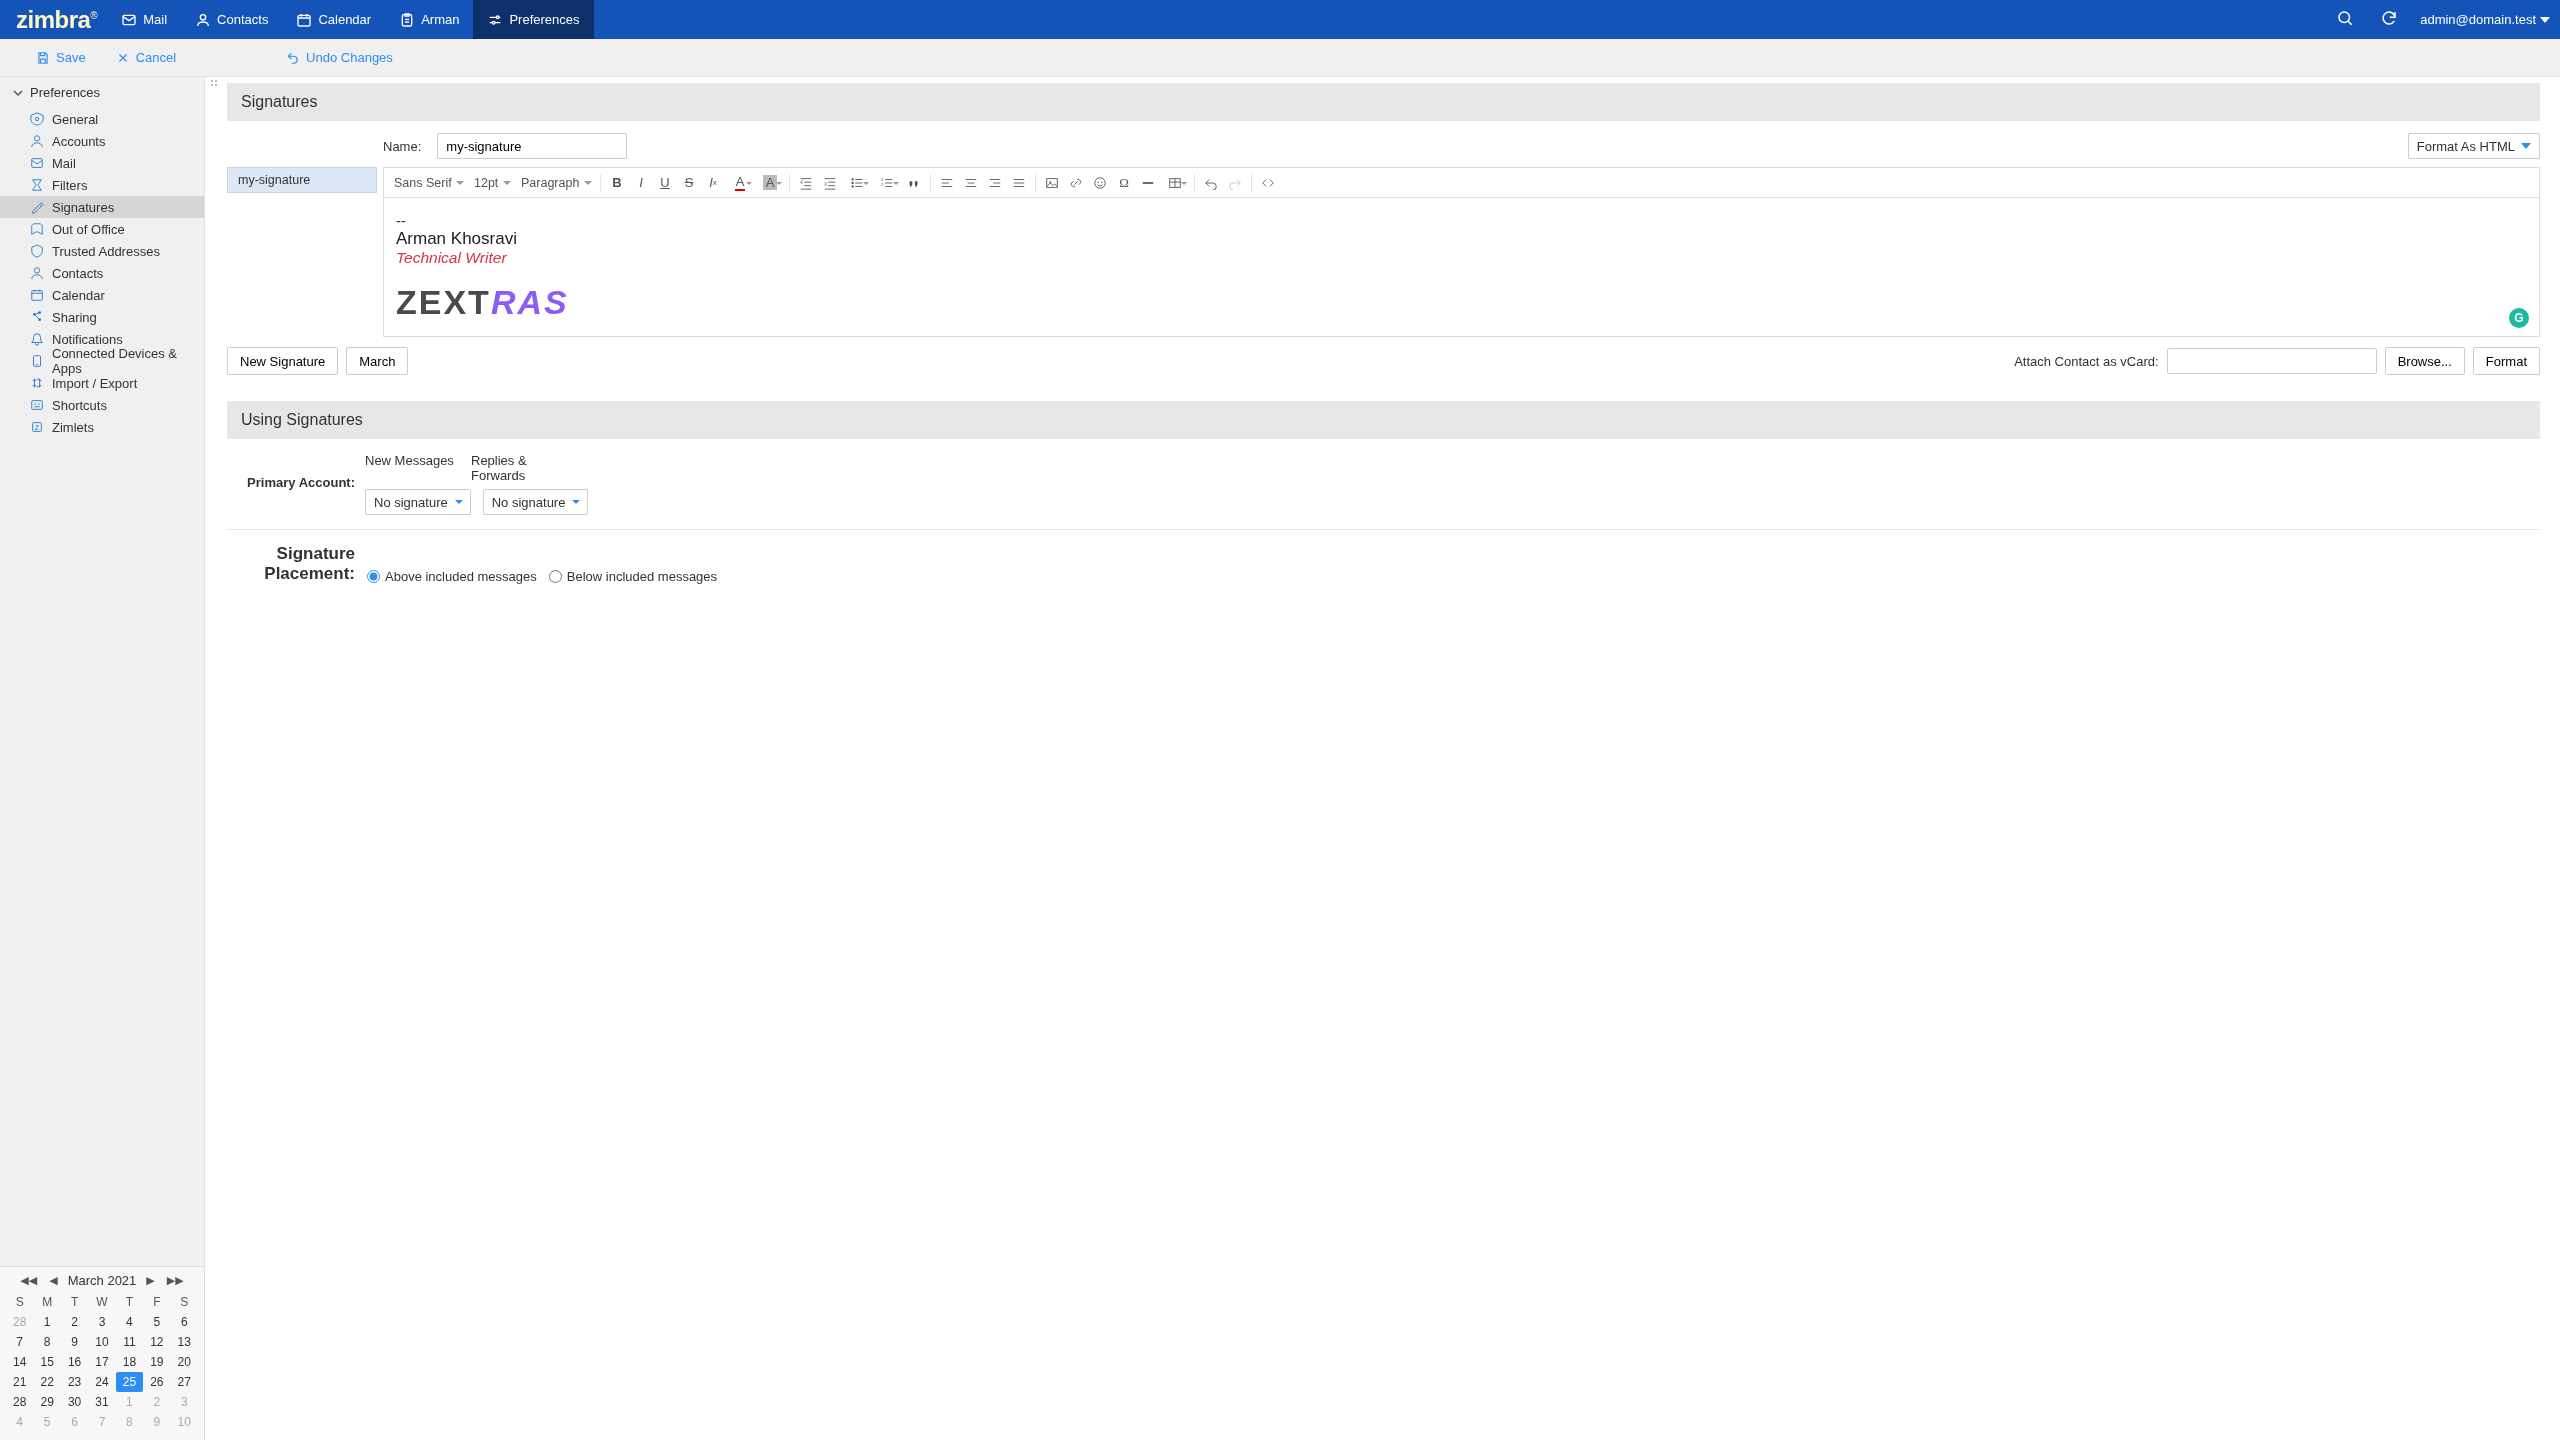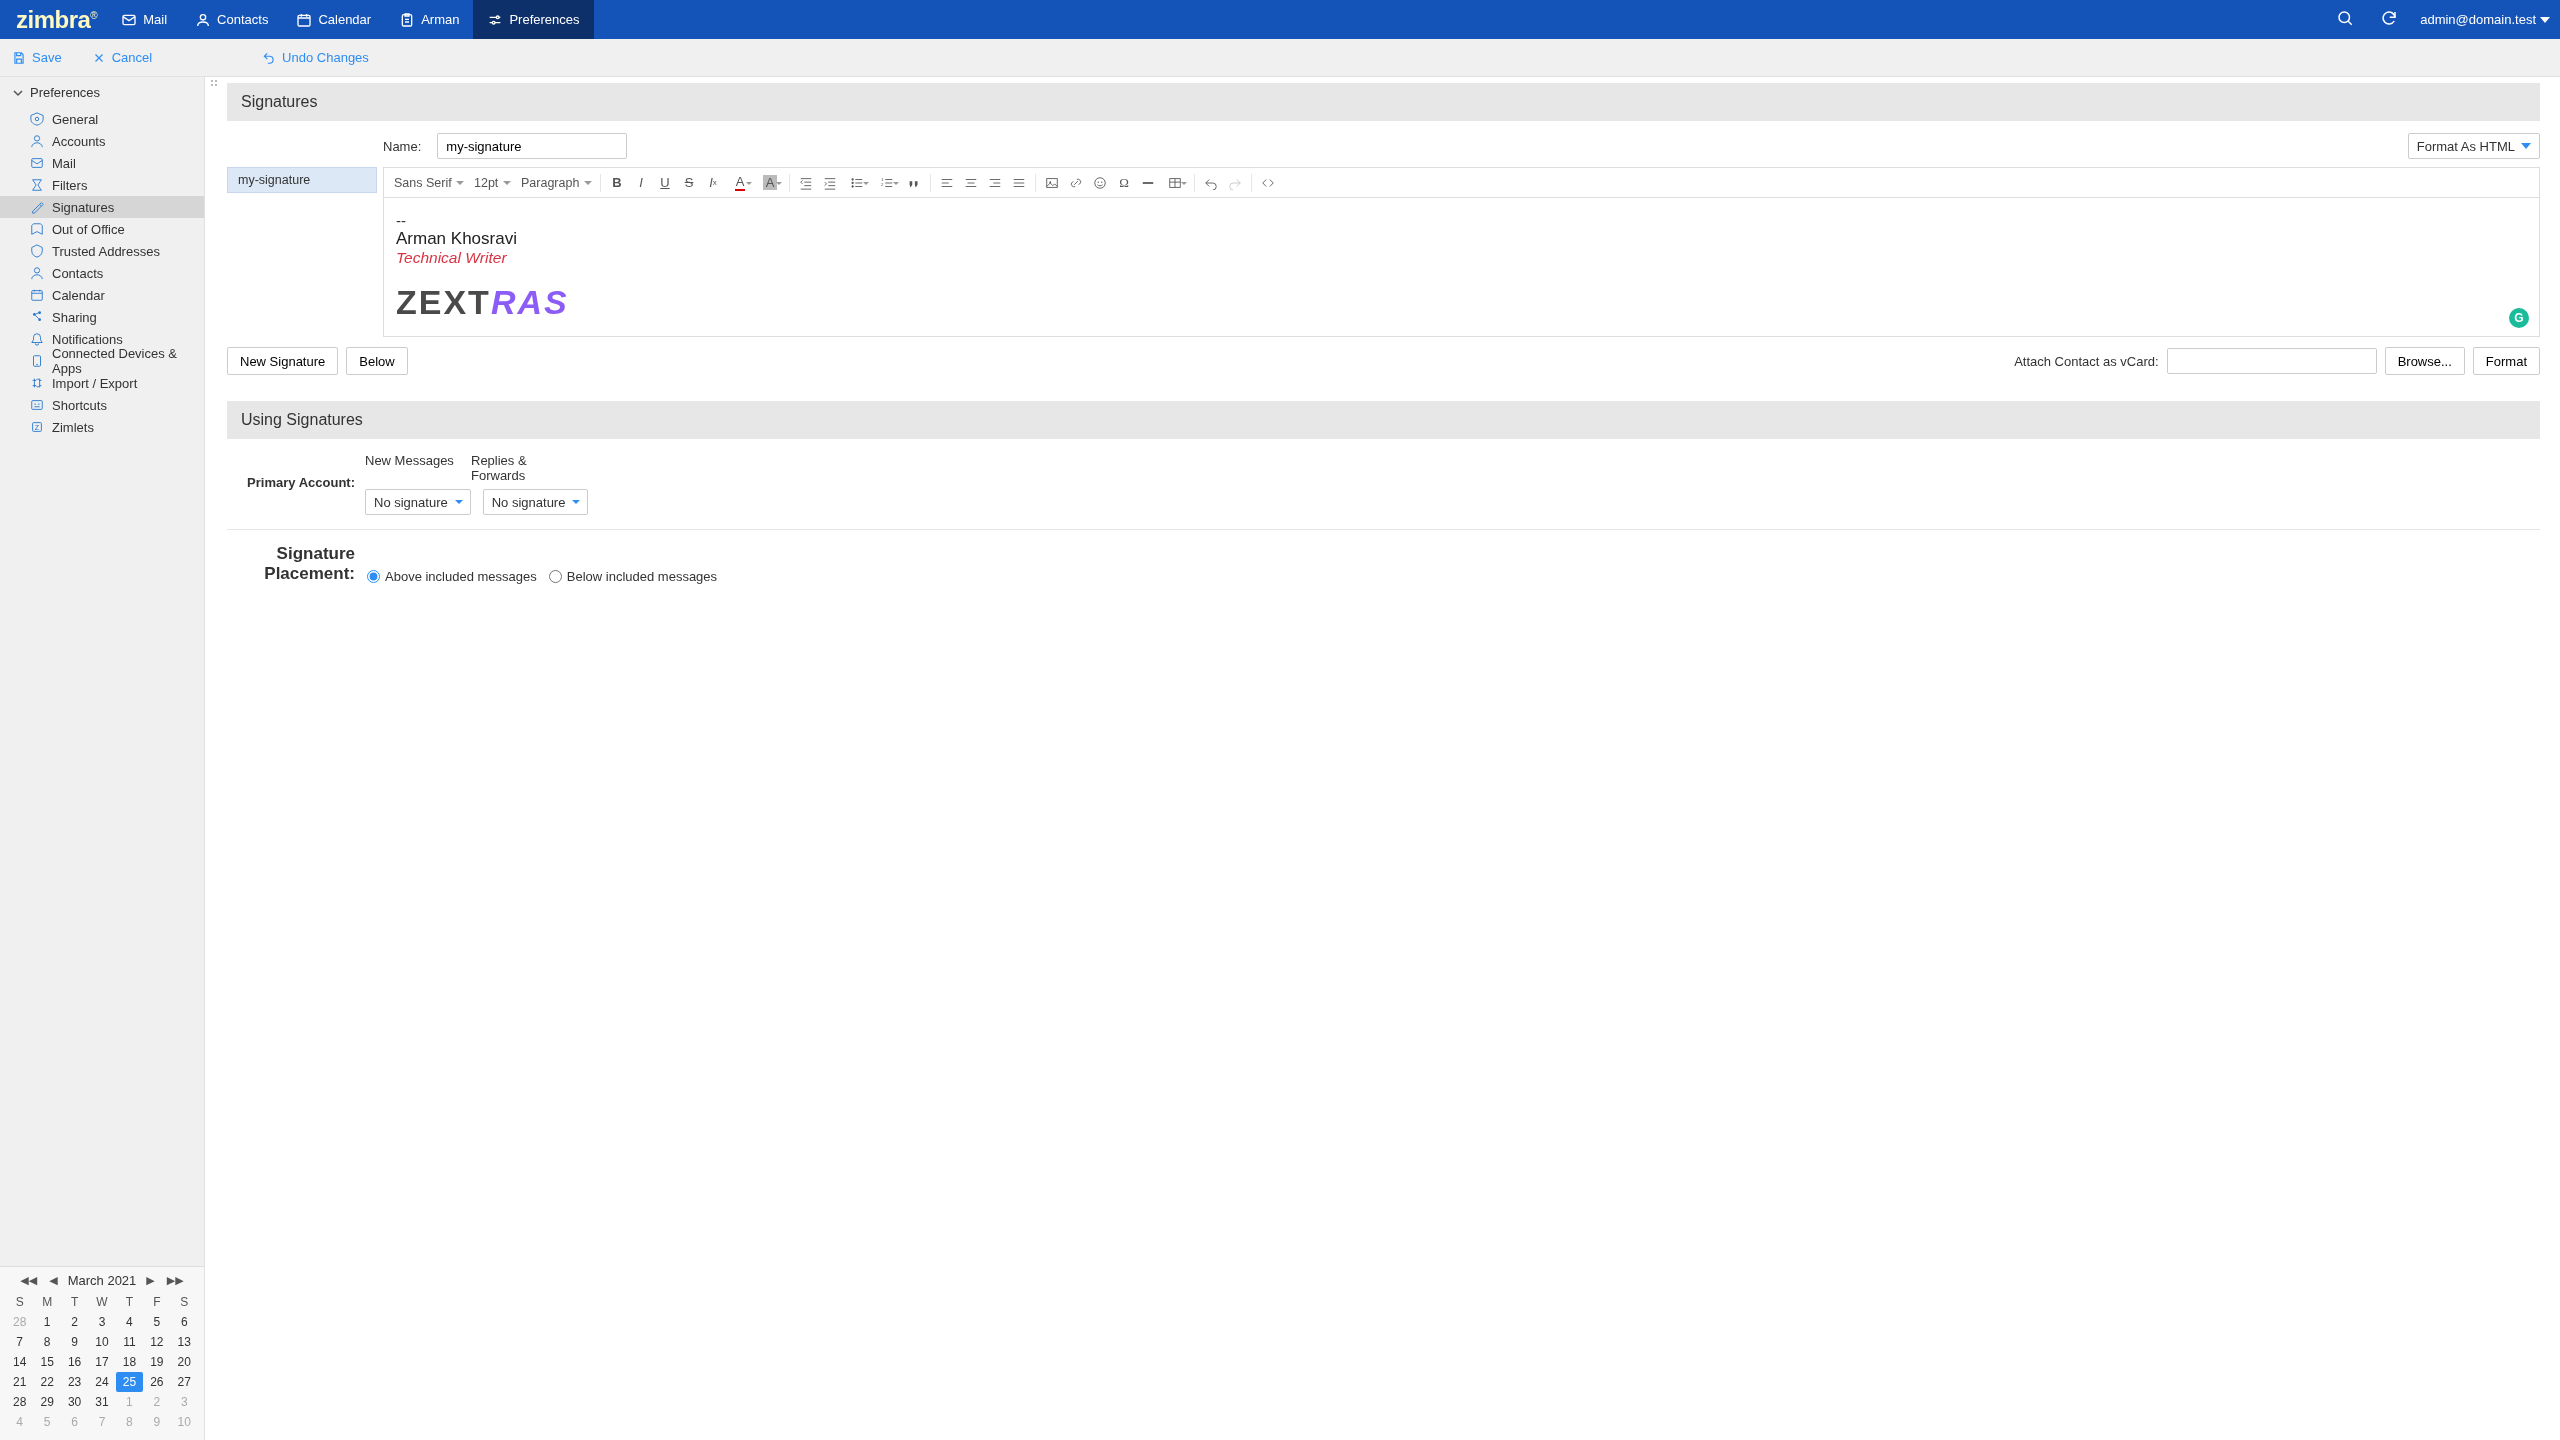--- a/index.html
+++ b/index.html
@@ -22,21 +22,21 @@
   .logo-text .reg{font-size:10px;vertical-align:super;font-weight:400;}
   .nav-tabs{display:flex;height:100%;}
   .nav-tab{display:flex;align-items:center;padding:0 14px;gap:6px;height:100%;cursor:pointer;}
   .nav-tab.active{background:#0d2f6a;}
   .nav-tab svg{width:16px;height:16px;}
   .nav-right{margin-left:auto;display:flex;align-items:center;gap:18px;}
   .nav-icon-btn{cursor:pointer;padding:4px;}
   .nav-icon-btn svg{width:18px;height:18px;}
   .user-chip{display:flex;align-items:center;gap:4px;cursor:pointer;font-size:13px;}
   
-  .toolbar{height:38px;background:#f0f0f0;border-bottom:1px solid #e1e1e1;display:flex;align-items:center;padding-left:6px;gap:18px;}
+  .toolbar{height:38px;background:#f0f0f0;border-bottom:1px solid #e1e1e1;display:flex;align-items:center;padding-left:30px;gap:18px;}
   .tbtn{display:flex;align-items:center;gap:6px;color:var(--light-blue);cursor:pointer;font-size:13px;padding:4px 6px;}
   .tbtn svg{width:14px;height:14px;}
   .tbtn.undo{margin-left:80px;}
   
   .app{display:flex;height:calc(100% - 77px);}
   .sidebar{width:205px;background:#f0f0f0;border-right:1px solid #e1e1e1;display:flex;flex-direction:column;}
   .pref-header{display:flex;align-items:center;gap:6px;padding:8px 12px;font-size:13px;color:#333;cursor:pointer;}
   .pref-header svg{width:12px;height:12px;}
   .side-nav{flex:1;overflow:auto;}
   .side-item{display:flex;align-items:center;gap:8px;padding:4px 12px 4px 30px;cursor:pointer;font-size:13px;color:#333;height:22px;}
@@ -557,21 +557,21 @@
           <div class="name">Arman Khosravi</div>
           <div class="role">Technical Writer</div>
           <div class="zx-logo"><span class="g">ZEXT</span><span class="r">RAS</span></div>
           <div class="grammarly">G</div>
         </div>
       </div>
     </div>
 
     <div class="below-row">
       <button class="btn">New Signature</button>
-      <button class="btn">Below</button>
+      <button class="btn">March</button>
       <div class="vcard-wrap">
         <span>Attach Contact as vCard:</span>
         <input class="input" style="">
         <button class="btn">Browse...</button>
         <button class="btn">Format</button>
       </div>
     </div>
 
     <div class="hr-space"></div>
     <div class="section-head">Using Signatures</div>

